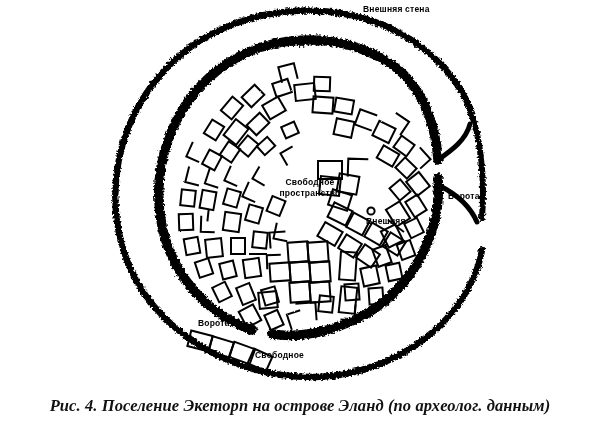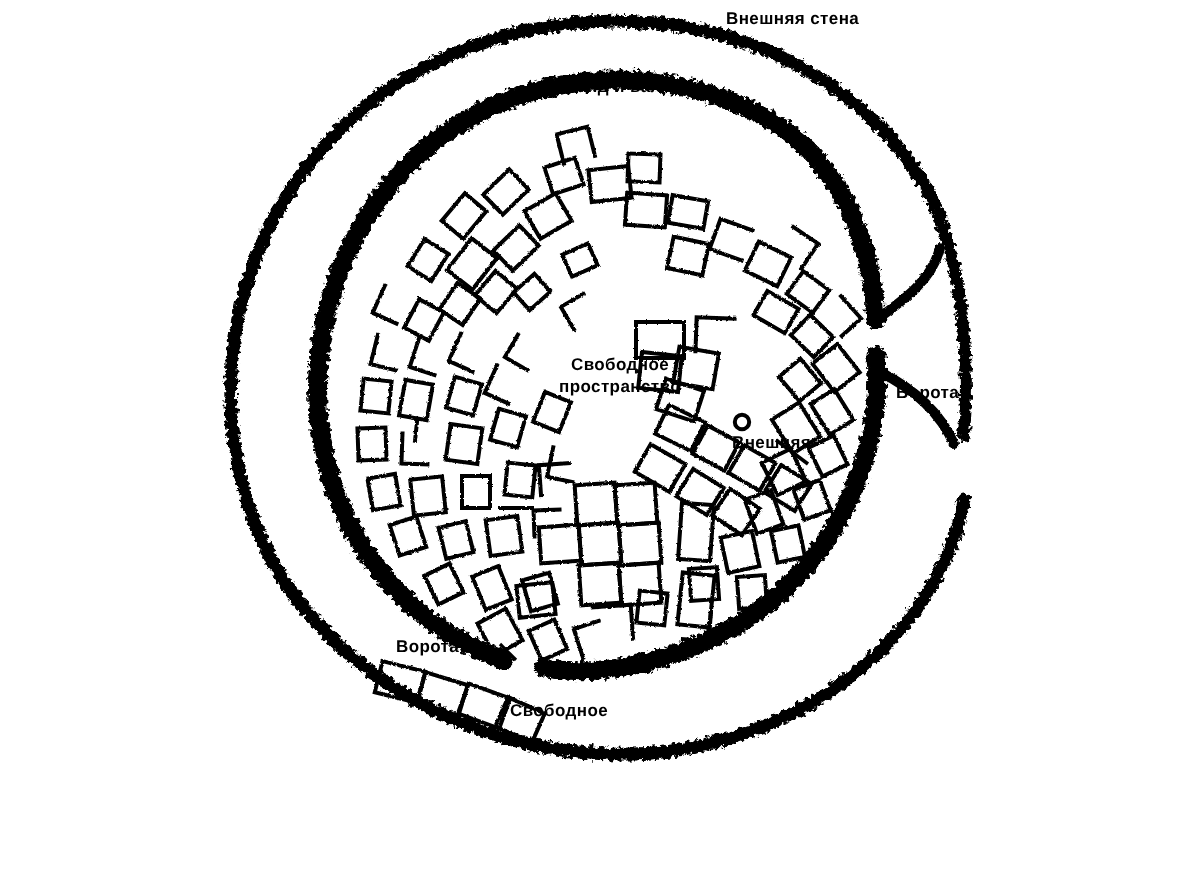--- a/index.html
+++ b/index.html
@@ -451,14 +451,15 @@
 
     <div class="map-label" style="left:366px; top:216px;">Внешняя</div>
 
     <div class="map-label" style="left:448px; top:191px;">Ворота</div>
 
     <div class="map-label" style="left:198px; top:318px;">Ворота</div>
 
     <div class="map-label" style="left:255px; top:350px;">Свободное</div>
   </div>
 
+  <div id="caption">Рис. 4. Поселение Экеторп на острове Эланд (по археолог. данным)</div>
 
 </div>
 
 </body></html>

